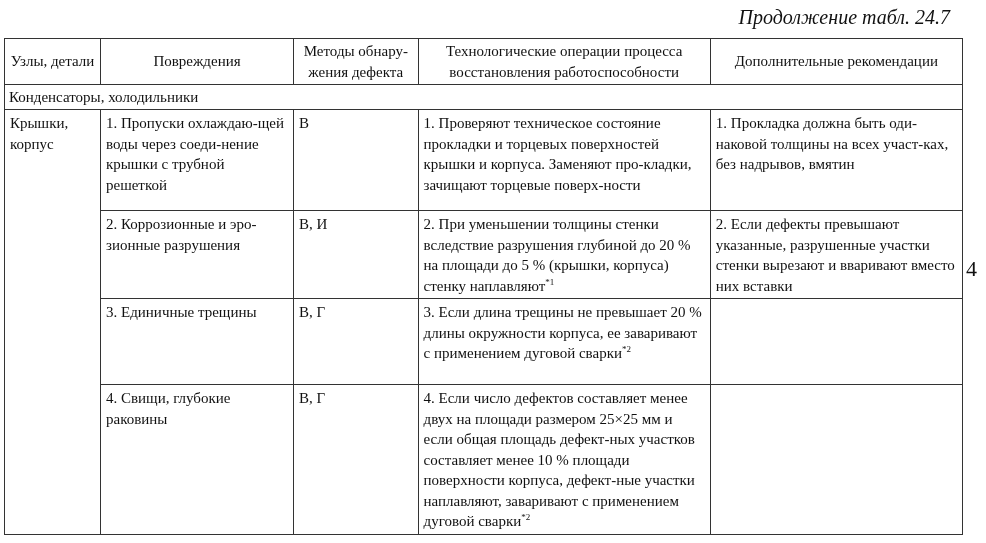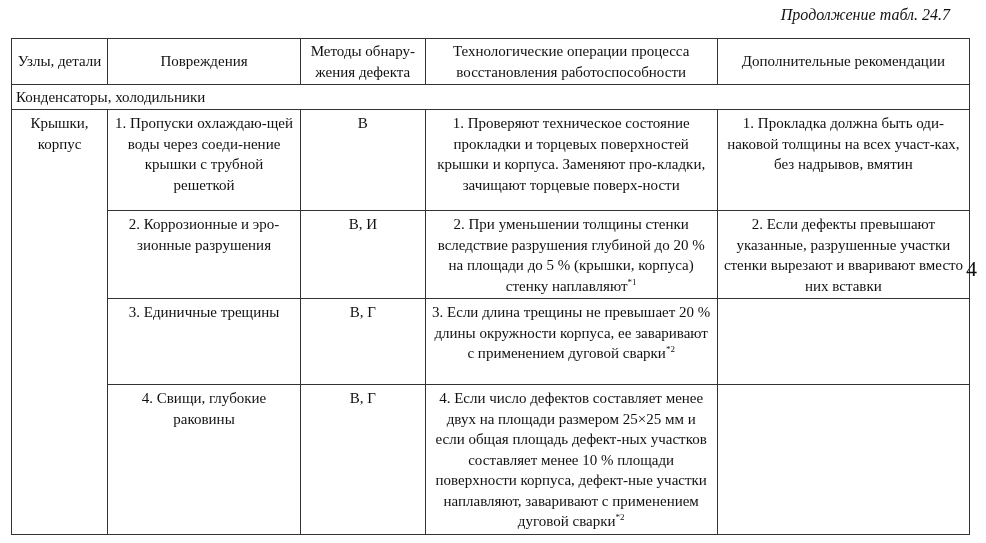--- a/index.html
+++ b/index.html
@@ -13,45 +13,44 @@
       position: relative;
       overflow: hidden;
       font-family: "Liberation Serif", "DejaVu Serif", serif;
       color: #111;
     }
     .caption {
       position: absolute;
       right: 36px;
       top: 6px;
       font-style: italic;
-      font-size: 16px;
+      font-size: 20px;
     }
     .page-number {
       position: absolute;
       left: 966px;
       top: 256px;
       font-size: 22px;
     }
     table.doc-table {
       position: absolute;
       left: 4px;
       top: 38px;
       width: 959px;
       border-collapse: collapse;
       table-layout: fixed;
       font-size: 15px;
       line-height: 20.5px;
-      margin-left: 7px;
     }
     table.doc-table td, table.doc-table th {
       border: 1.5px solid #333;
       vertical-align: top;
       padding: 3px 5px 2px 5px;
       font-weight: normal;
-      text-align: center;
+      text-align: left;
     }
     table.doc-table th {
       text-align: center;
       vertical-align: middle;
       padding: 2px 4px;
     }
     .col1 { width: 91px; }
     .col2 { width: 183px; }
     .col3 { width: 118px; }
     .col4 { width: 277px; }

